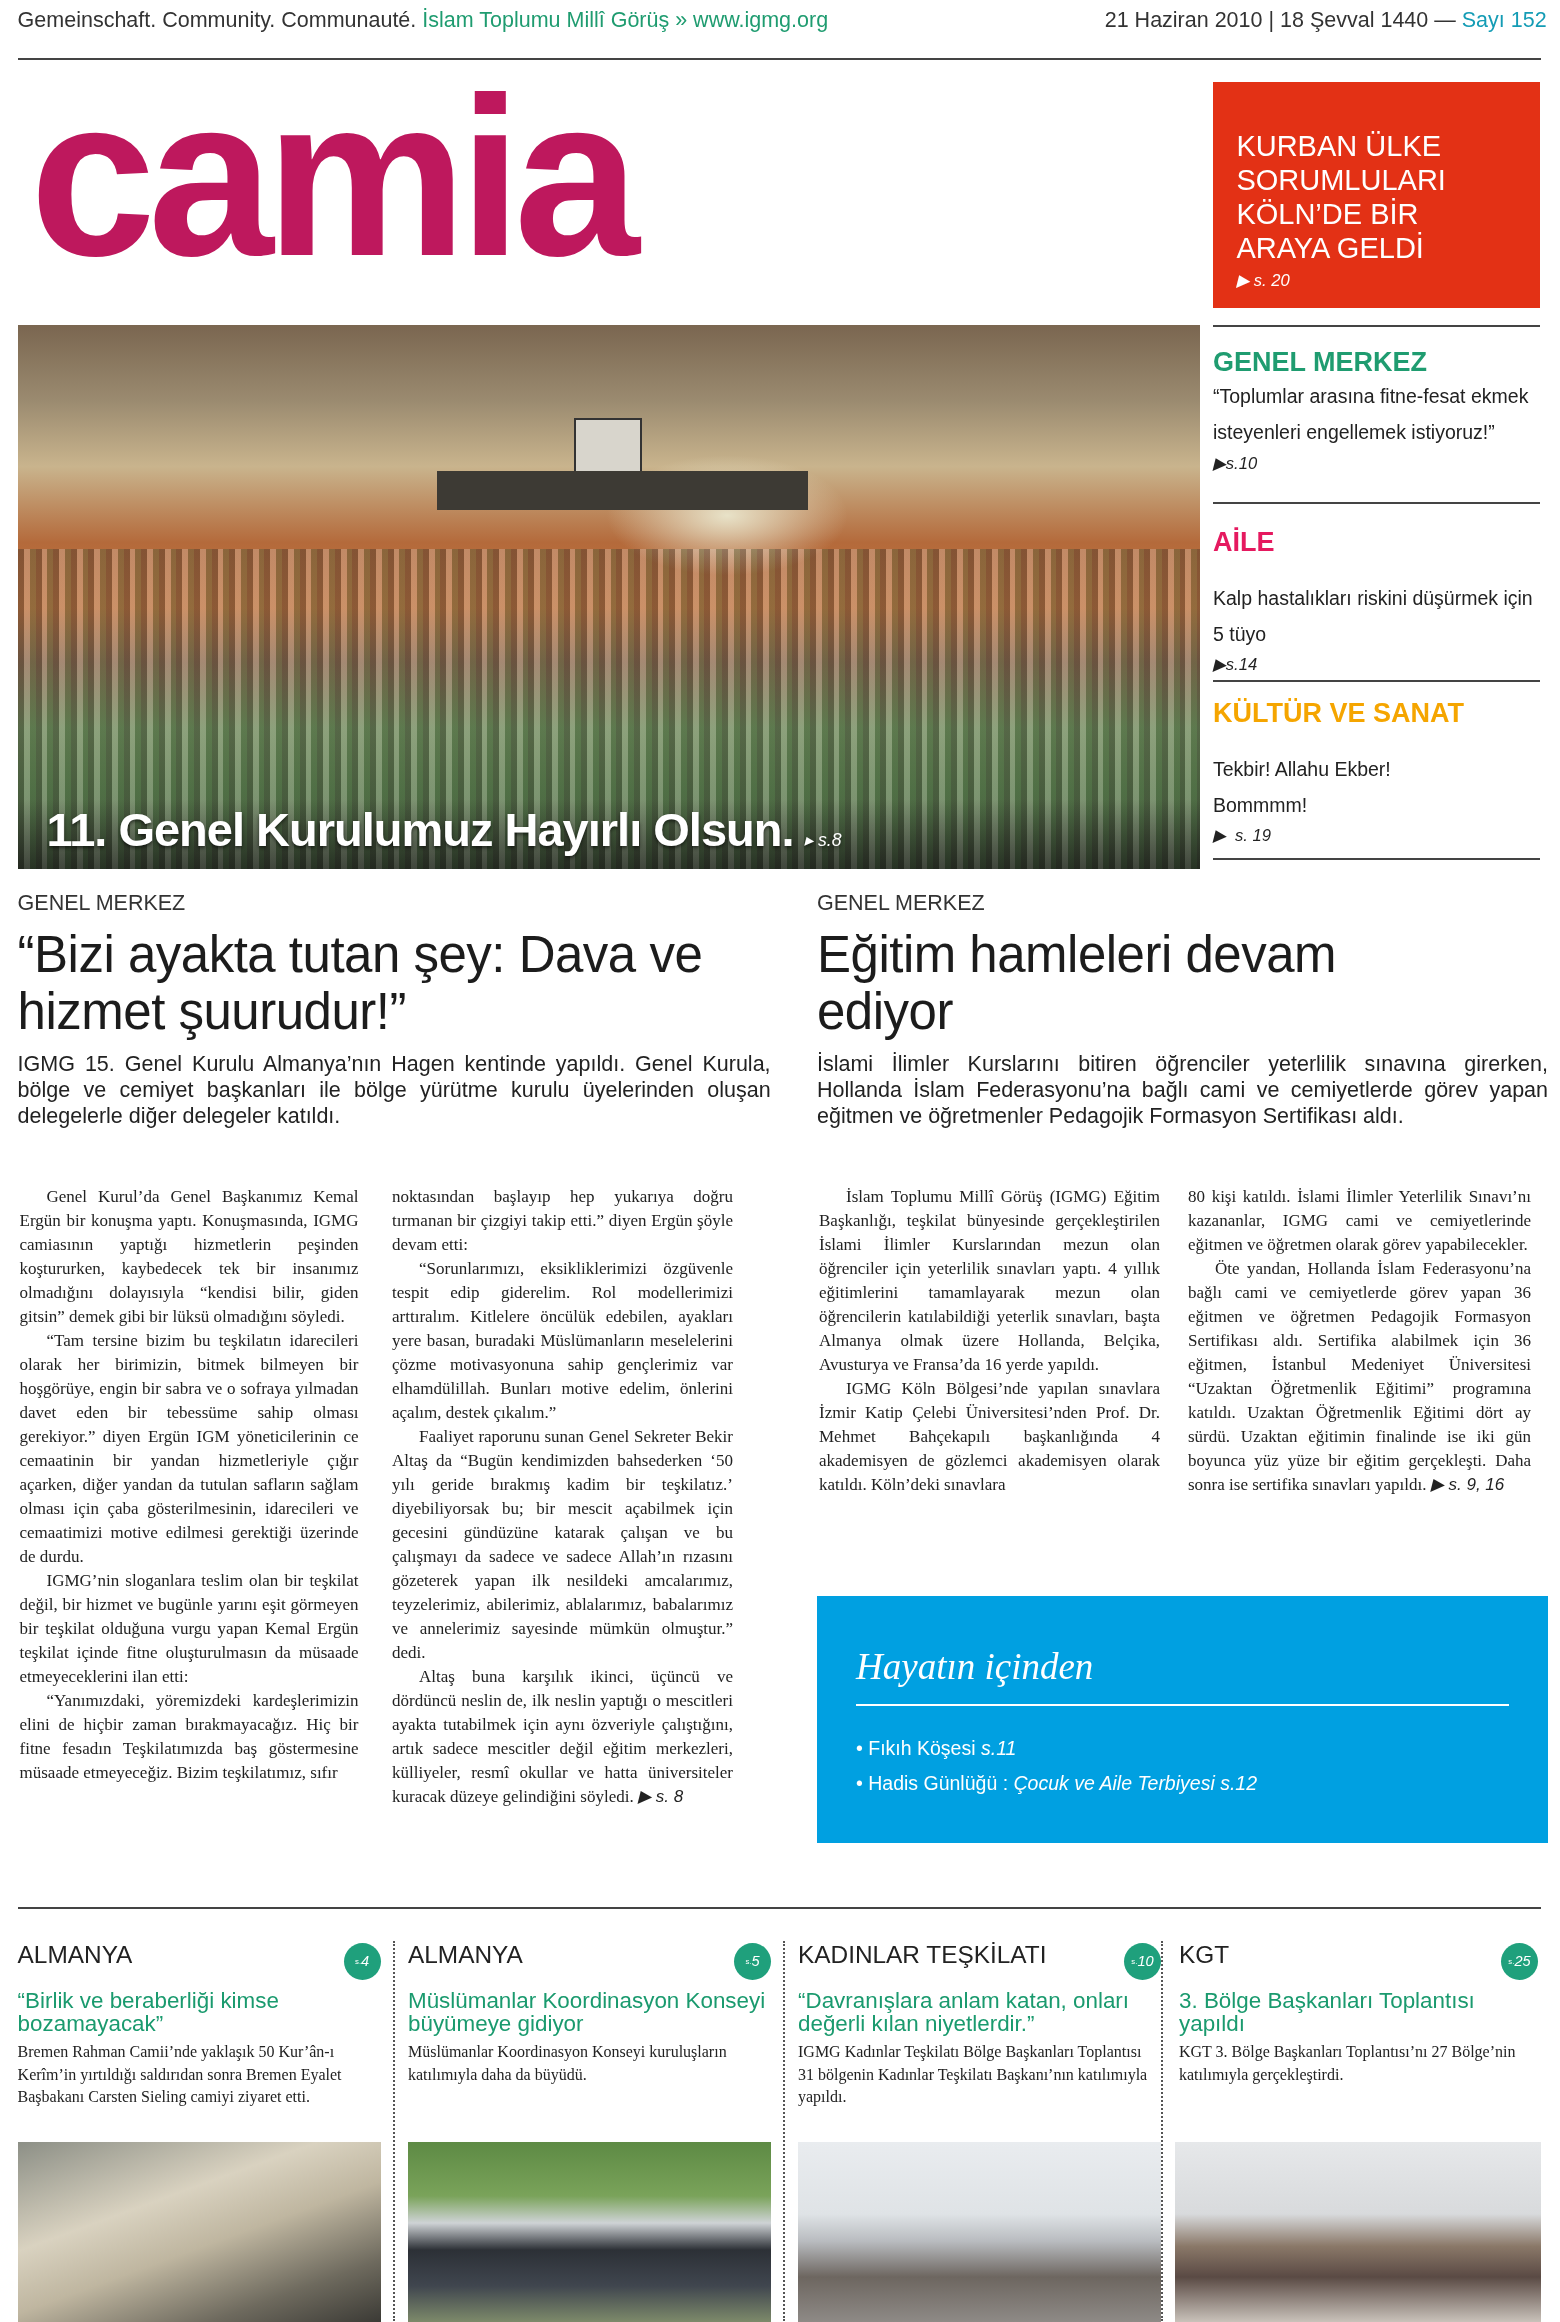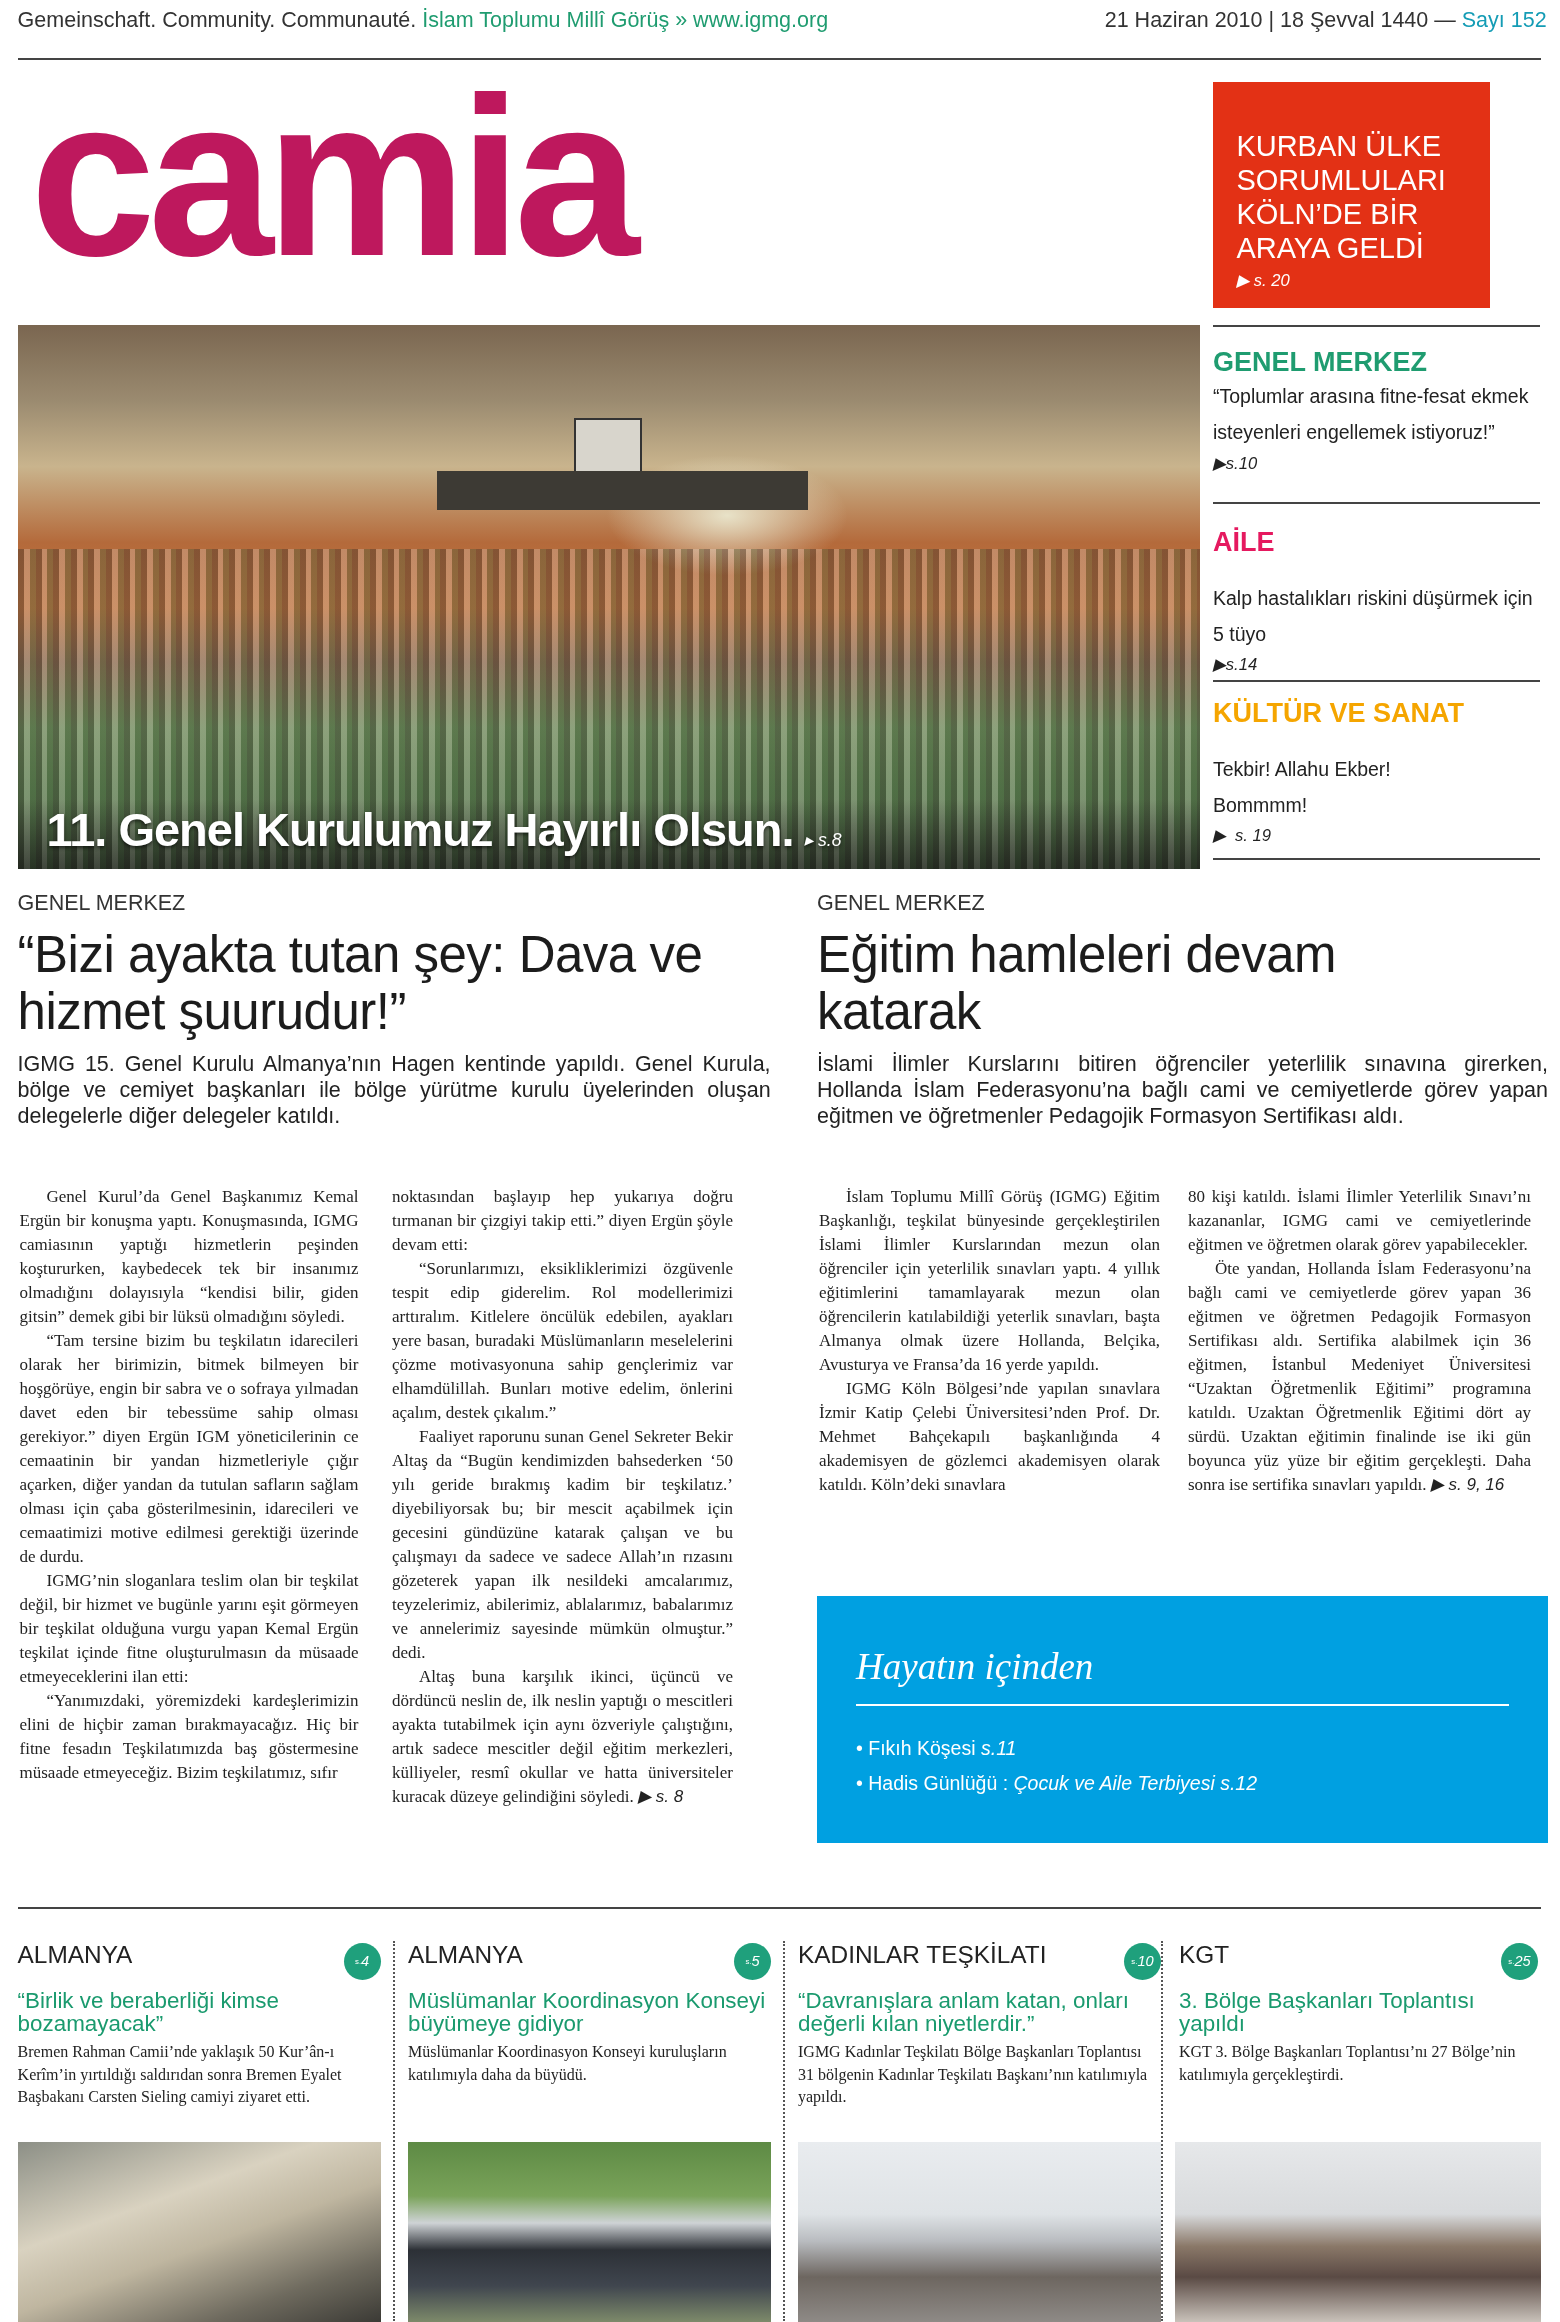--- a/index.html
+++ b/index.html
@@ -5,21 +5,21 @@
   * { margin:0; padding:0; box-sizing:border-box; }
   html, body { width:1560px; height:2322px; background:#fff; overflow:hidden; }
   body { position:relative; font-family:"Liberation Sans", sans-serif; color:#222; }
   .abs { position:absolute; }
   .topline { left:17.6px; top:7.8px; width:1529px; height:39px; font-size:21.5px; color:#333; }
   .topline .green { color:#1f9c70; }
   .topline .right { position:absolute; right:0; top:0; }
   .topline .teal { color:#149cb5; }
   .rule { background:#444; height:2px; }
   .masthead { left:30px; top:64px; font-family:"Liberation Sans", sans-serif; font-weight:bold; font-size:226px; letter-spacing:-7.8px; color:#be185d; line-height:1; }
-  .redbox { left:1213px; top:82px; width:277px; height:226px; background:#e33115; color:#fff; padding:47px 23.4px 0 23.4px; }
+  .redbox { left:1213px; top:82px; width:327px; height:226px; background:#e33115; color:#fff; padding:47px 23.4px 0 23.4px; }
   .redbox .h { font-size:29px; line-height:34px; }
   .redbox .ref { font-size:16.6px; font-style:italic; margin-top:5.9px; }
   .hero { left:17.6px; top:325px; width:1182px; height:544px; overflow:hidden;
     background:
       radial-gradient(ellipse at 60% 35%, #e8e2c8 0%, rgba(232,226,200,0) 12%),
       linear-gradient(180deg, #7a6650 0%, #9b8b70 14%, #c9b48d 26%, #b46a3b 40%, #c2743d 52%, #8e6a4c 62%, #6f8a58 74%, #5a7a4a 86%, #4e5c44 100%);
   }
   .hero .screen { position:absolute; left:556px; top:93px; width:68px; height:59px; background:#d8d5cc; border:2.9px solid #333; }
   .hero .stage { position:absolute; left:419px; top:146px; width:371px; height:39px; background:#3d3a34; }
   .hero .crowd { position:absolute; left:0; top:224px; width:1182px; height:322px;
@@ -113,21 +113,21 @@
 </div>
 <div class="abs body" style="left:392px;top:1185px;width:341px;">
   <p class="noindent">noktasından başlayıp hep yukarıya doğru tırmanan bir çizgiyi takip etti.” diyen Ergün şöyle devam etti:</p>
   <p>“Sorunlarımızı, eksikliklerimizi özgüvenle tespit edip giderelim. Rol modellerimizi arttıralım. Kitlelere öncülük edebilen, ayakları yere basan, buradaki Müslümanların meselelerini çözme motivasyonuna sahip gençlerimiz var elhamdülillah. Bunları motive edelim, önlerini açalım, destek çıkalım.”</p>
   <p>Faaliyet raporunu sunan Genel Sekreter Bekir Altaş da “Bugün kendimizden bahsederken ‘50 yılı geride bırakmış kadim bir teşkilatız.’ diyebiliyorsak bu; bir mescit açabilmek için gecesini gündüzüne katarak çalışan ve bu çalışmayı da sadece ve sadece Allah’ın rızasını gözeterek yapan ilk nesildeki amcalarımız, teyzelerimiz, abilerimiz, ablalarımız, babalarımız ve annelerimiz sayesinde mümkün olmuştur.” dedi.</p>
   <p><span>Altaş buna karşılık ikinci, üçüncü ve dördüncü neslin de, ilk neslin yaptığı o mescitleri ayakta tutabilmek için aynı özveriyle çalıştığını, artık sadece mescitler değil eğitim merkezleri, külliyeler, resmî okullar ve hatta üniversiteler kuracak düzeye gelindiğini söyledi.</span> <span style="font-family:'Liberation Sans',sans-serif;font-style:italic;"><span>▶</span> <span>s. 8</span></span></p>
 </div>
 
 <div class="abs" style="left:817px;top:891px;width:731px;">
   <div class="kicker">GENEL MERKEZ</div>
-  <div class="headline" style="margin-top:9.8px;width:546px;">Eğitim hamleleri devam katarak</div>
+  <div class="headline" style="margin-top:9.8px;width:546px;">Eğitim hamleleri devam ediyor</div>
   <div class="lede" style="margin-top:11.7px;">İslami İlimler Kurslarını bitiren öğrenciler yeterlilik sınavına girerken, Hollanda İslam Federasyonu’na bağlı cami ve cemiyetlerde görev yapan eğitmen ve öğretmenler Pedagojik Formasyon Sertifikası aldı.</div>
 </div>
 <div class="abs body" style="left:819px;top:1185px;width:341px;">
   <p>İslam Toplumu Millî Görüş (IGMG) Eğitim Başkanlığı, teşkilat bünyesinde gerçekleştirilen İslami İlimler Kurslarından mezun olan öğrenciler için yeterlilik sınavları yaptı. 4 yıllık eğitimlerini tamamlayarak mezun olan öğrencilerin katılabildiği yeterlik sınavları, başta Almanya olmak üzere Hollanda, Belçika, Avusturya ve Fransa’da 16 yerde yapıldı.</p>
   <p>IGMG Köln Bölgesi’nde yapılan sınavlara İzmir Katip Çelebi Üniversitesi’nden Prof. Dr. Mehmet Bahçekapılı başkanlığında 4 akademisyen de gözlemci akademisyen olarak katıldı. Köln’deki sınavlara</p>
 </div>
 <div class="abs body" style="left:1188px;top:1185px;width:343px;">
   <p class="noindent">80 kişi katıldı. İslami İlimler Yeterlilik Sınavı’nı kazananlar, IGMG cami ve cemiyetlerinde eğitmen ve öğretmen olarak görev yapabilecekler.</p>
   <p><span>Öte yandan, Hollanda İslam Federasyonu’na bağlı cami ve cemiyetlerde görev yapan 36 eğitmen ve öğretmen Pedagojik Formasyon Sertifikası aldı. Sertifika alabilmek için 36 eğitmen, İstanbul Medeniyet Üniversitesi “Uzaktan Öğretmenlik Eğitimi” programına katıldı. Uzaktan Öğretmenlik Eğitimi dört ay sürdü. Uzaktan eğitimin finalinde ise iki gün boyunca yüz yüze bir eğitim gerçekleşti. Daha sonra ise sertifika sınavları yapıldı.</span> <span style="font-family:'Liberation Sans',sans-serif;font-style:italic;"><span>▶</span> <span>s. 9, 16</span></span></p>
 </div>

